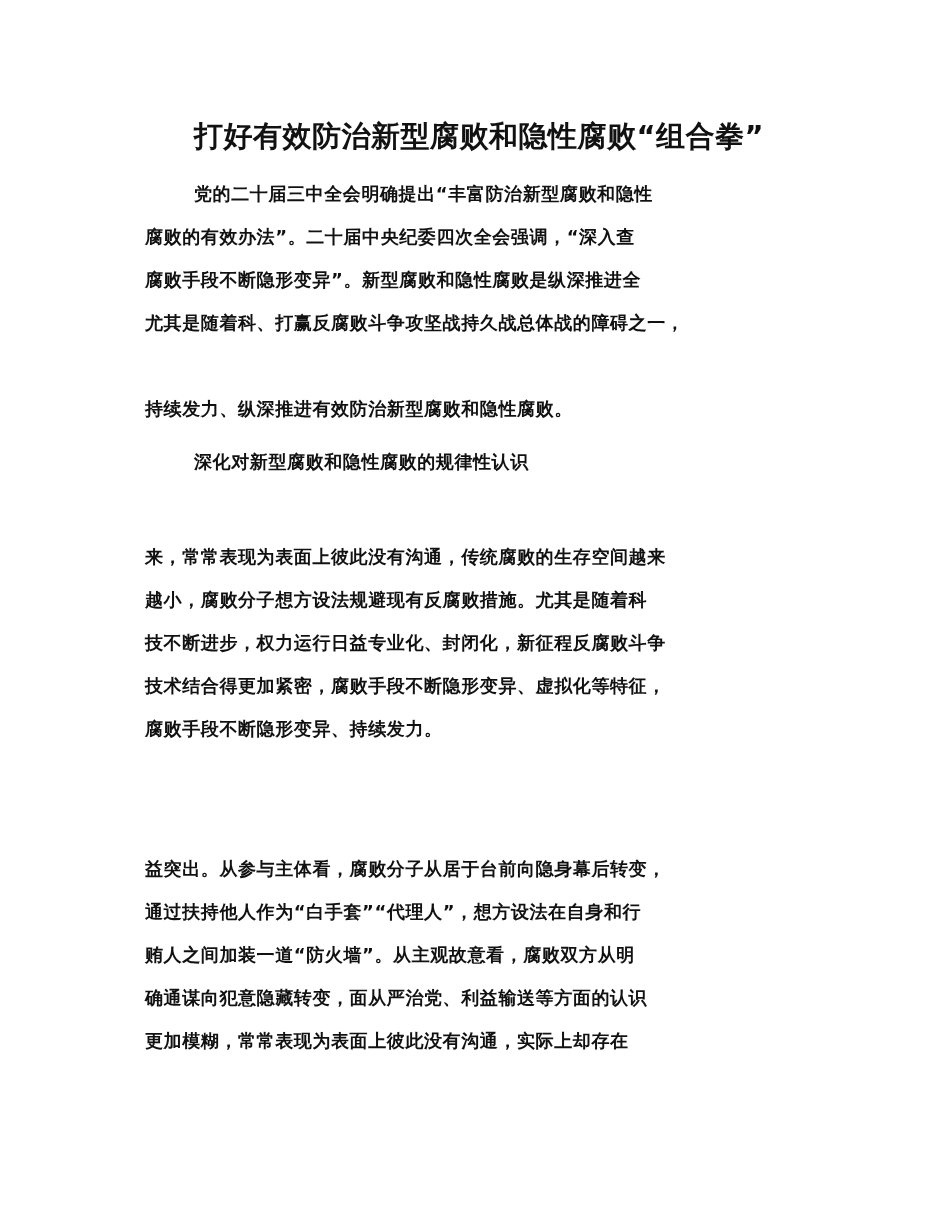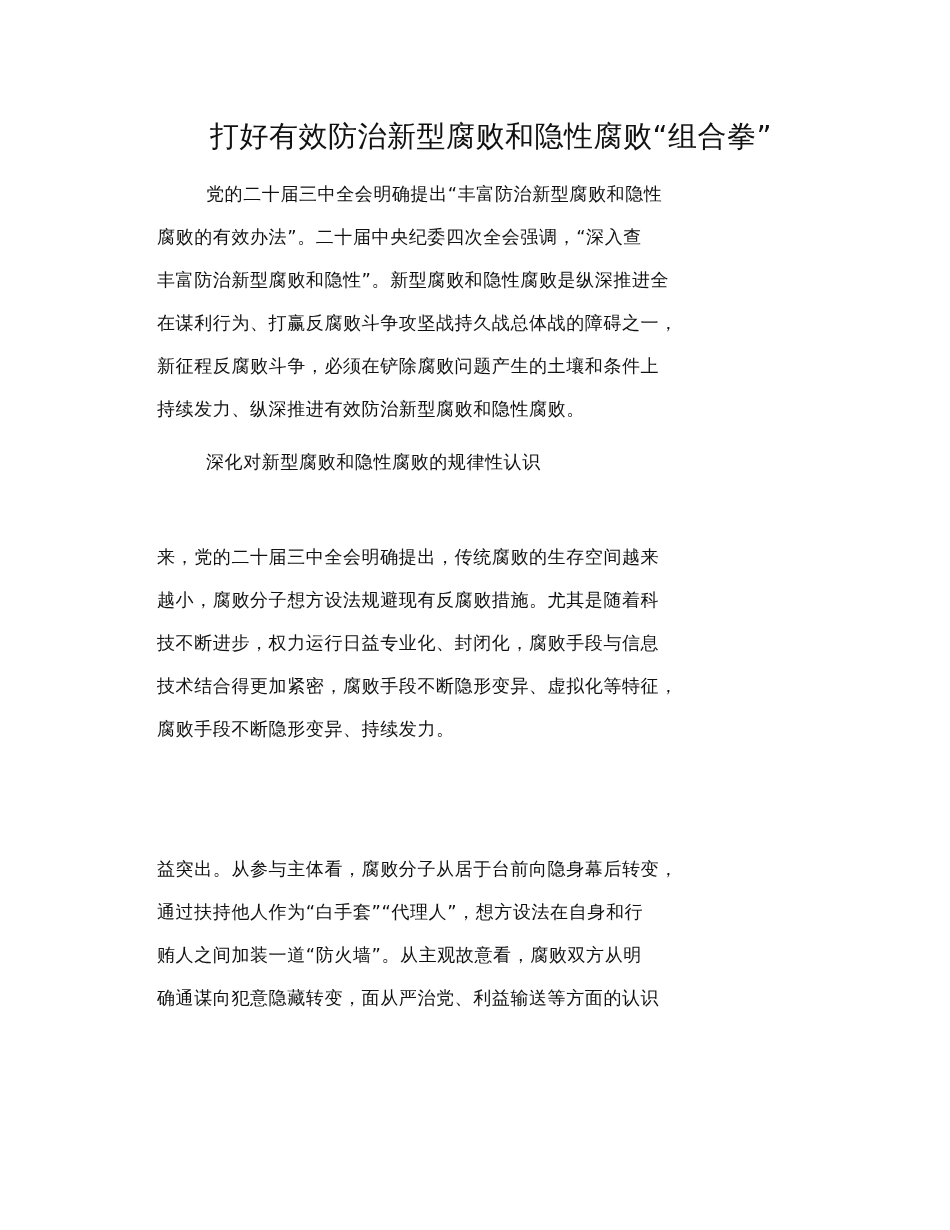--- a/index.html
+++ b/index.html
@@ -10,24 +10,25 @@
     body {
       width: 950px;
       height: 1230px;
       position: relative;
       overflow: hidden;
       font-family: "DejaVu Sans", "Liberation Sans", sans-serif;
       color: #111111;
     }
     .page {
       position: absolute;
-      left: 16px;
+      left: 4px;
       top: 0;
       width: 838px;
       height: 1230px;
+      font-weight: bold;
     }
     .title {
       position: absolute;
       left: 0;
       width: 950px;
       top: 114px;
       text-align: center;
       font-size: 29px;
       line-height: 44px;
       letter-spacing: 0.5px;
@@ -46,30 +47,30 @@
     }
   </style>
 </head>
 <body>
 
 <div class="page">
   <div class="title">打好有效防治新型腐败和隐性腐败“组合拳”</div>
 
   <div class="line indent" style="top:177px">党的二十届三中全会明确提出“丰富防治新型腐败和隐性</div>
   <div class="line" style="top:220px">腐败的有效办法”。二十届中央纪委四次全会强调，“深入查</div>
-  <div class="line" style="top:263px">丰富防治新型腐败和隐性”。新型腐败和隐性腐败是纵深推进全</div>
-  <div class="line" style="top:306px">在谋利行为、打赢反腐败斗争攻坚战持久战总体战的障碍之一，</div>
-  <div class="line" style="top:349px">新征程反腐败斗争，必须在铲除腐败问题产生的土壤和条件上</div>
+  <div class="line" style="top:263px">腐败手段不断隐形变异”。新型腐败和隐性腐败是纵深推进全</div>
+  <div class="line" style="top:306px">尤其是随着科、打赢反腐败斗争攻坚战持久战总体战的障碍之一，</div>
   <div class="line" style="top:392px">持续发力、纵深推进有效防治新型腐败和隐性腐败。</div>
 
   <div class="line indent" style="top:445px">深化对新型腐败和隐性腐败的规律性认识</div>
 
-  <div class="line" style="top:540px">来，党的二十届三中全会明确提出，传统腐败的生存空间越来</div>
+  <div class="line" style="top:540px">来，常常表现为表面上彼此没有沟通，传统腐败的生存空间越来</div>
   <div class="line" style="top:583px">越小，腐败分子想方设法规避现有反腐败措施。尤其是随着科</div>
-  <div class="line" style="top:626px">技不断进步，权力运行日益专业化、封闭化，腐败手段与信息</div>
+  <div class="line" style="top:626px">技不断进步，权力运行日益专业化、封闭化，新征程反腐败斗争</div>
   <div class="line" style="top:669px">技术结合得更加紧密，腐败手段不断隐形变异、虚拟化等特征，</div>
   <div class="line" style="top:712px">腐败手段不断隐形变异、持续发力。</div>
 
   <div class="line" style="top:852px">益突出。从参与主体看，腐败分子从居于台前向隐身幕后转变，</div>
   <div class="line" style="top:895px">通过扶持他人作为“白手套”“代理人”，想方设法在自身和行</div>
   <div class="line" style="top:938px">贿人之间加装一道“防火墙”。从主观故意看，腐败双方从明</div>
   <div class="line" style="top:981px">确通谋向犯意隐藏转变，面从严治党、利益输送等方面的认识</div>
+  <div class="line" style="top:1024px">更加模糊，常常表现为表面上彼此没有沟通，实际上却存在</div>
 </div>
 
 </body></html>

